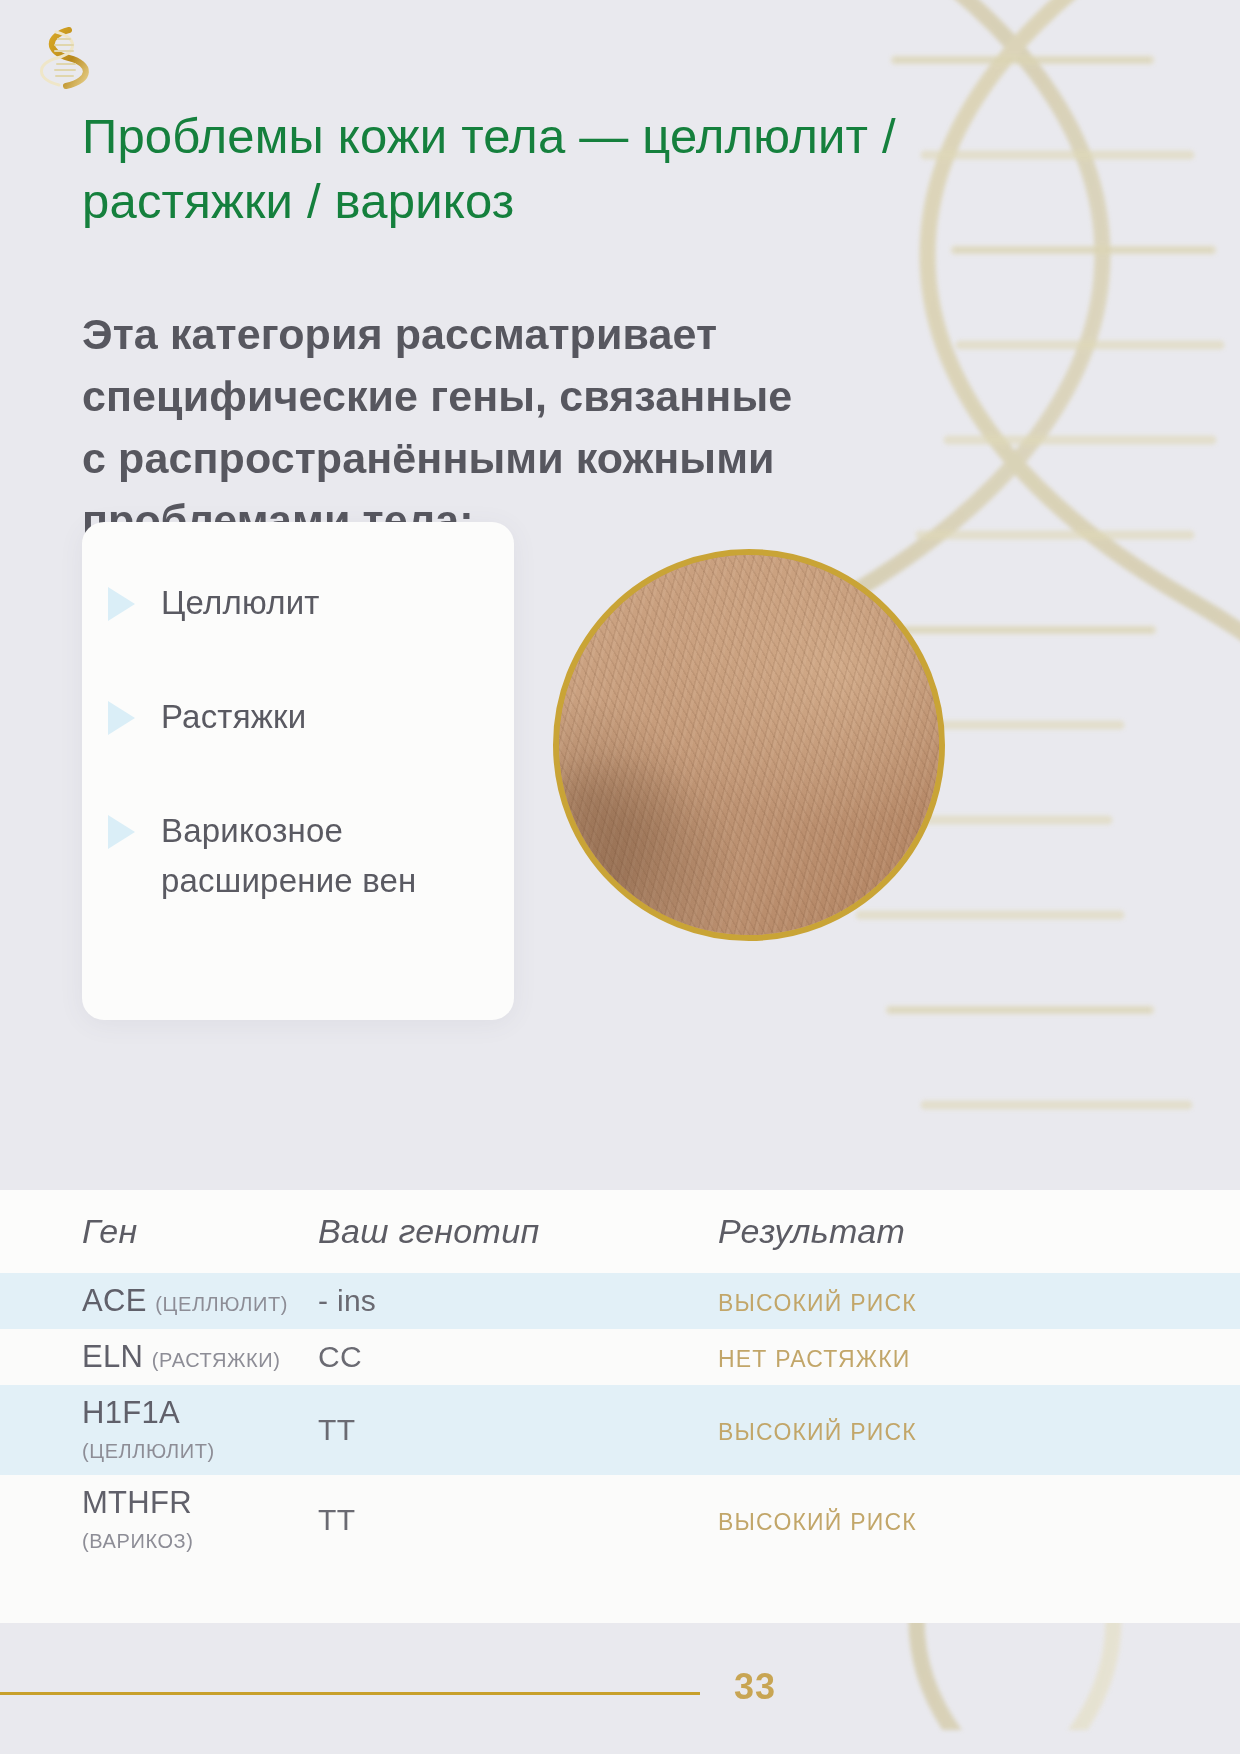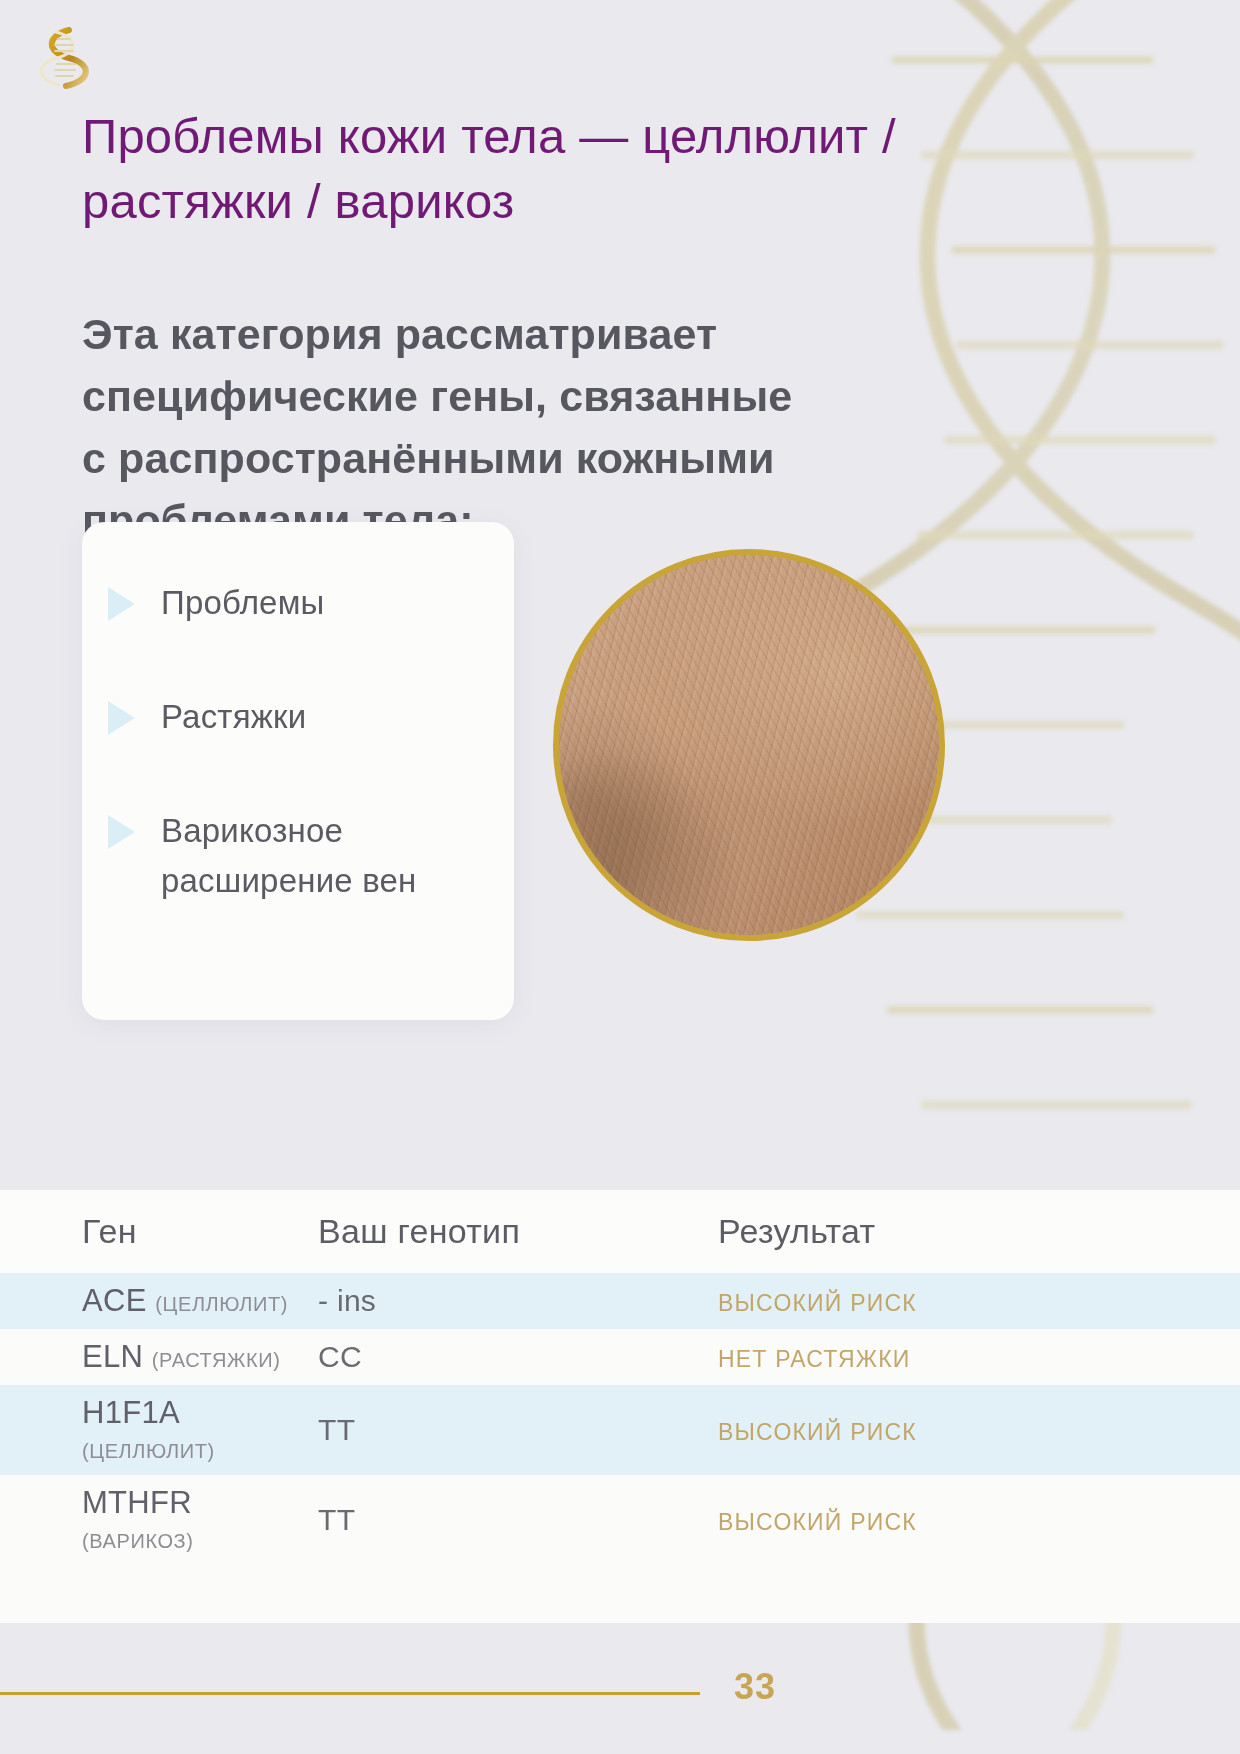--- a/index.html
+++ b/index.html
@@ -42,21 +42,21 @@
 
   
   .title {
     position:absolute;
     left:82px; top:104px;
     width:900px;
     font-size:49px;
     line-height:1.33;
     font-weight:300;
     letter-spacing:.2px;
-    color:#701a75;
+    color:#15803d;
     z-index:4;
   }
 
   .intro {
     position:absolute;
     left:82px; top:272px;
     width:730px;
     font-size:43px;
     line-height:1.44;
     font-weight:700;
@@ -163,20 +163,21 @@
   .table { width:100%; border-collapse:collapse; }
   .table thead th {
     background:#fcfcfb;
     text-align:left;
     font-weight:300;
     font-size:34px;
     color:#5c5c64;
     letter-spacing:.3px;
     padding:22px 0 22px 0;
     height:82px;
+    font-style:italic;
   }
   .table tbody td {
     font-size:30px;
     font-weight:300;
     color:#6a6a72;
     letter-spacing:.3px;
     height:54px;
     padding:10px 0;
     vertical-align:middle;
   }
@@ -285,21 +286,21 @@
   </div>
 
   <h1 class="title">Проблемы кожи тела — целлюлит / растяжки / варикоз</h1>
 
   <p class="intro">Эта категория рассматривает специфические гены, связанные с распространёнными кожными проблемами тела:</p>
 
   <div class="card">
     <ul class="bullet-list">
       <li class="bullet">
         <span class="bullet-marker"></span>
-        <span class="bullet-text">Проблемы</span>
+        <span class="bullet-text">Целлюлит</span>
       </li>
       <li class="bullet">
         <span class="bullet-marker"></span>
         <span class="bullet-text">Растяжки</span>
       </li>
       <li class="bullet">
         <span class="bullet-marker"></span>
         <span class="bullet-text">Варикозное расширение вен</span>
       </li>
     </ul>

